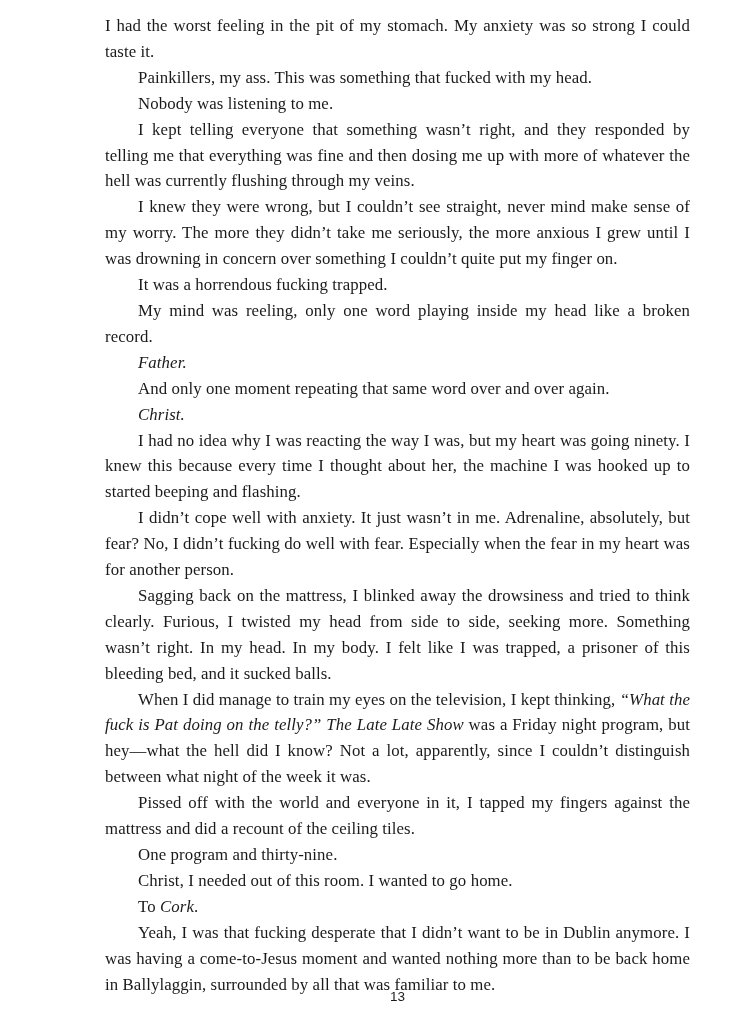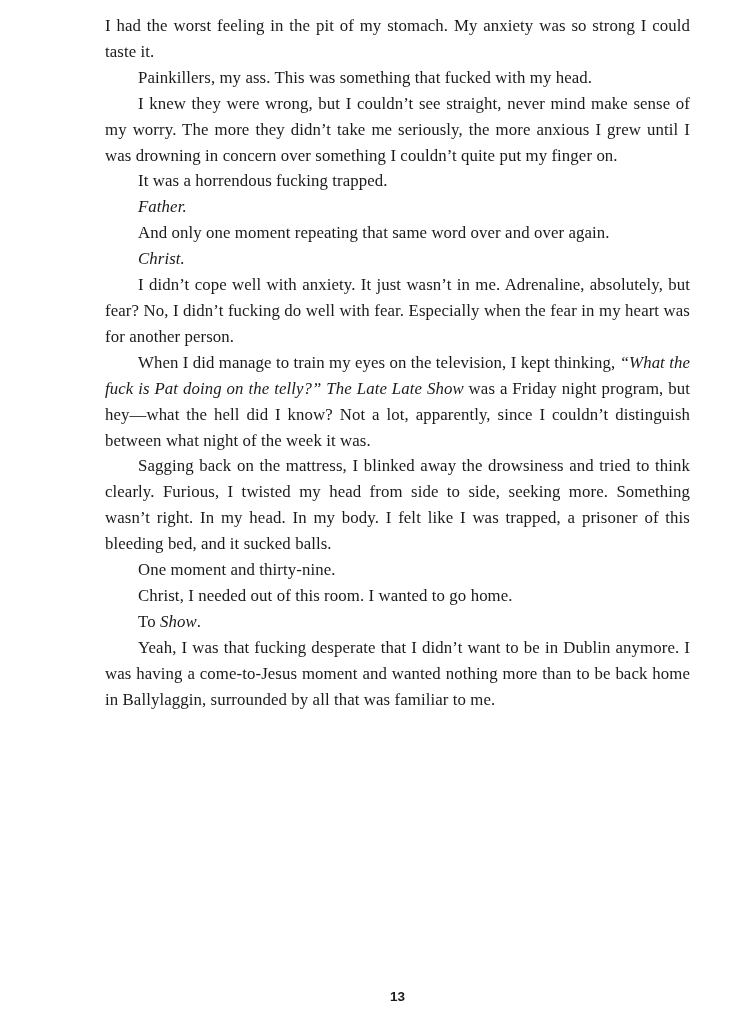--- a/index.html
+++ b/index.html
@@ -39,39 +39,44 @@
   .para em {
     font-style: italic;
   }
   .page-number {
     position: absolute;
     bottom: 20px;
     left: 105px;
     width: 585px;
     text-align: center;
     font-family: "Liberation Sans", sans-serif;
-    font-weight: bold;
+    font-weight: normal;
     font-size: 13.5px;
     color: #1a1a1a;
   }
 </style>
 </head>
 <body>
 
 <div class="page">
   <div class="text-block" id="paragraphs">
       <p class="para"><span>I had the worst feeling in the pit of my stomach. My anxiety was so strong I could taste it.</span></p>
       <p class="para indent"><span>Painkillers, my ass. This was something that fucked with my head.</span></p>
+      <p class="para indent"><span>Nobody was listening to me.</span></p>
+      <p class="para indent"><span>I kept telling everyone that something wasn’t right, and they responded by telling me that everything was fine and then dosing me up with more of whatever the hell was currently flushing through my veins.</span></p>
       <p class="para indent"><span>I knew they were wrong, but I couldn’t see straight, never mind make sense of my worry. The more they didn’t take me seriously, the more anxious I grew until I was drowning in concern over something I couldn’t quite put my finger on.</span></p>
       <p class="para indent"><span>It was a horrendous fucking trapped.</span></p>
+      <p class="para indent"><span>My mind was reeling, only one word playing inside my head like a broken record.</span></p>
       <p class="para indent"><em>Father.</em></p>
       <p class="para indent"><span>And only one moment repeating that same word over and over again.</span></p>
       <p class="para indent"><em>Christ.</em></p>
+      <p class="para indent"><span>I had no idea why I was reacting the way I was, but my heart was going ninety. I knew this because every time I thought about her, the machine I was hooked up to started beeping and flashing.</span></p>
       <p class="para indent"><span>I didn’t cope well with anxiety. It just wasn’t in me. Adrenaline, absolutely, but fear? No, I didn’t fucking do well with fear. Especially when the fear in my heart was for another person.</span></p>
+      <p class="para indent"><span>Sagging back on the mattress, I blinked away the drowsiness and tried to think clearly. Furious, I twisted my head from side to side, seeking more. Something wasn’t right. In my head. In my body. I felt like I was trapped, a prisoner of this bleeding bed, and it sucked balls.</span></p>
       <p class="para indent"><span>When I did manage to train my eyes on the television, I kept thinking, </span><em>“What the fuck is Pat doing on the telly?” The Late Late Show</em><span> was a Friday night program, but hey—what the hell did I know? Not a lot, apparently, since I couldn’t distinguish between what night of the week it was.</span></p>
-      <p class="para indent"><span>Sagging back on the mattress, I blinked away the drowsiness and tried to think clearly. Furious, I twisted my head from side to side, seeking more. Something wasn’t right. In my head. In my body. I felt like I was trapped, a prisoner of this bleeding bed, and it sucked balls.</span></p>
-      <p class="para indent"><span>One moment and thirty-nine.</span></p>
+      <p class="para indent"><span>Pissed off with the world and everyone in it, I tapped my fingers against the mattress and did a recount of the ceiling tiles.</span></p>
+      <p class="para indent"><span>One program and thirty-nine.</span></p>
       <p class="para indent"><span>Christ, I needed out of this room. I wanted to go home.</span></p>
-      <p class="para indent"><span>To </span><em>Show</em><span>.</span></p>
+      <p class="para indent"><span>To </span><em>Cork</em><span>.</span></p>
       <p class="para indent"><span>Yeah, I was that fucking desperate that I didn’t want to be in Dublin anymore. I was having a come-to-Jesus moment and wanted nothing more than to be back home in Ballylaggin, surrounded by all that was familiar to me.</span></p>
     </div>
   <div class="page-number">13</div>
 </div>
 
 </body></html>

